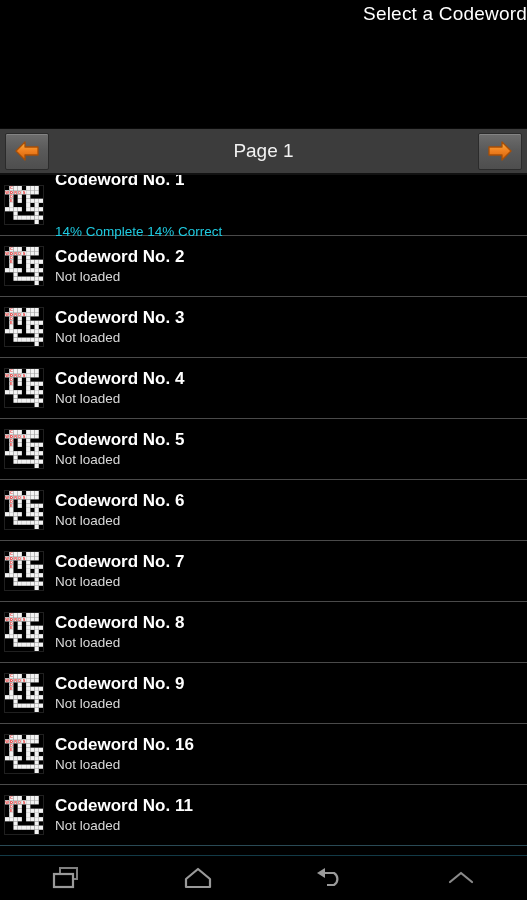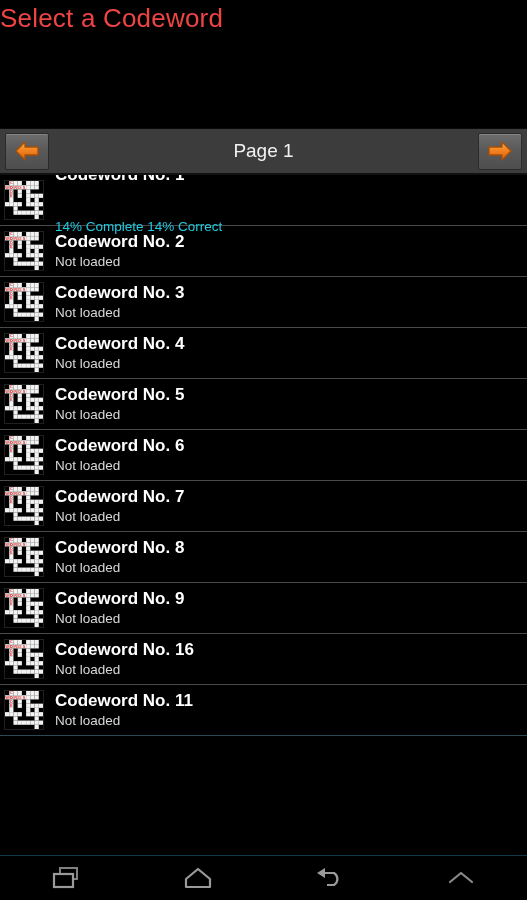--- a/index.html
+++ b/index.html
@@ -21,23 +21,23 @@
   
   .titlebar {
     height:128px;
     background:#000;
     flex:0 0 128px;
     position:relative;
   }
   .titlebar .title {
     position:absolute;
     top:3px; left:0; right:0;
-    text-align:left;
-    color:#ef4444;
-    font-size:26px;
+    text-align:right;
+    color:#ffffff;
+    font-size:19px;
     letter-spacing:.2px;
   }
 
   
   .pagerbar {
     flex:0 0 47px;
     height:47px;
     background:#3c3c3c;
     border-top:1px solid #0a0a0a;
     border-bottom:2px solid #111;
@@ -70,21 +70,21 @@
   }
 
   
   .list {
     flex:1 1 auto;
     background:#000;
     overflow:hidden;
     position:relative;
   }
   .row {
-    height:51px;
+    height:61px;
     display:flex;
     align-items:center;
     padding:0 0 0 4px;
     border-bottom:1px solid #4a4a4a;
     background:#000;
     cursor:pointer;
   }
   .row:last-child { border-bottom:1px solid #2a4a55; }
 
   .thumb {

